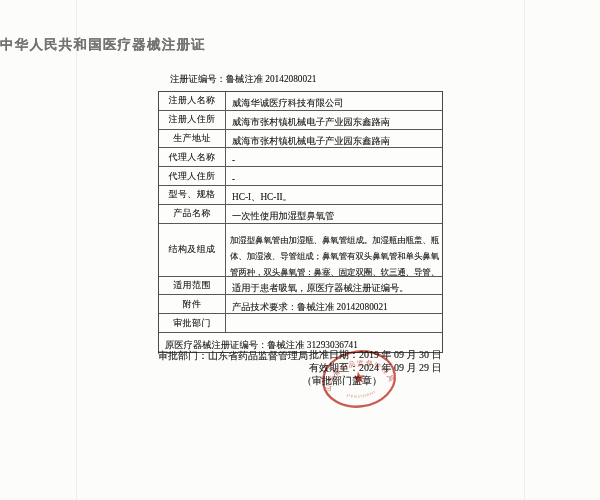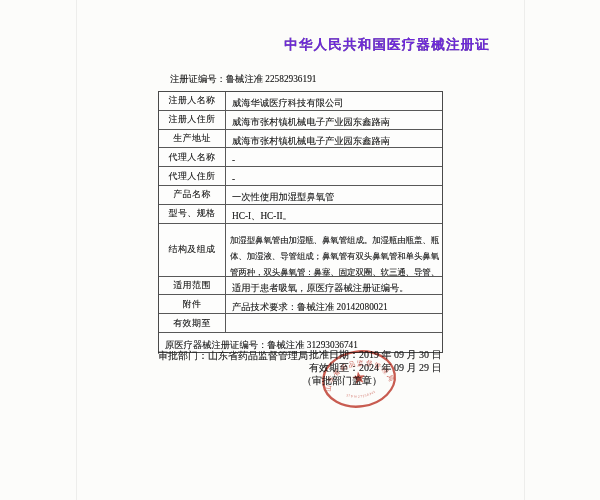--- a/index.html
+++ b/index.html
@@ -15,23 +15,23 @@
     overflow: hidden;
     color: #2b2b2b;
   }
   
   .scan-edge { position: absolute; top: 0; bottom: 0; width: 1px; background: rgba(0,0,0,0.06); }
   .scan-edge.left  { left: 76px; }
   .scan-edge.right { left: 524px; }
 
   .title {
     position: absolute; left: 0; top: 36px; width: 490px;
-    text-align: right;
+    text-align: left;
     font-size: 13.5px; font-weight: 700; letter-spacing: 1.2px;
-    color: #6d28d9;
+    color: #737373;
     text-shadow: 0 0 0.4px rgba(0,0,0,0.5);
   }
   .cert-line {
     position: absolute; left: 170px; top: 73px;
     font-size: 9.3px; color: #232323;
     text-shadow: 0 0 0.3px rgba(0,0,0,0.4);
     white-space: nowrap;
   }
   .cert-table {
     position: absolute; left: 158px; top: 91px; width: 285px;
@@ -83,21 +83,21 @@
 </head>
 <body>
 
 <div class="page">
   <div class="scan-edge left"></div>
   <div class="scan-edge right"></div>
 
   <div class="title">中华人民共和国医疗器械注册证</div>
 
   <div class="cert-line">
-    <span>注册证编号：</span><span>鲁械注准 22582936191</span>
+    <span>注册证编号：</span><span>鲁械注准 20142080021</span>
   </div>
 
   <div class="cert-table">
     <div class="row">
       <div class="lbl">注册人名称</div>
       <div class="val">威海华诚医疗科技有限公司</div>
     </div>
     <div class="row">
       <div class="lbl">注册人住所</div>
       <div class="val">威海市张村镇机械电子产业园东鑫路南</div>
@@ -108,41 +108,41 @@
     </div>
     <div class="row">
       <div class="lbl">代理人名称</div>
       <div class="val">-</div>
     </div>
     <div class="row">
       <div class="lbl">代理人住所</div>
       <div class="val">-</div>
     </div>
     <div class="row">
+      <div class="lbl">型号、规格</div>
+      <div class="val">HC-I、HC-II。</div>
+    </div>
+    <div class="row">
       <div class="lbl">产品名称</div>
       <div class="val">一次性使用加湿型鼻氧管</div>
-    </div>
-    <div class="row">
-      <div class="lbl">型号、规格</div>
-      <div class="val">HC-I、HC-II。</div>
     </div>
     <div class="row big">
       <div class="lbl">结构及组成</div>
       <div class="val">加湿型鼻氧管由加湿瓶、鼻氧管组成。加湿瓶由瓶盖、瓶体、加湿液、导管组成；鼻氧管有双头鼻氧管和单头鼻氧管两种，双头鼻氧管：鼻塞、固定双圈、软三通、导管、气源接头；单头鼻氧管：鼻塞、导管、气源接头。</div>
     </div>
     <div class="row">
       <div class="lbl">适用范围</div>
       <div class="val">适用于患者吸氧，原医疗器械注册证编号。</div>
     </div>
     <div class="row">
       <div class="lbl">附件</div>
       <div class="val">产品技术要求：鲁械注准 20142080021</div>
     </div>
     <div class="row">
-      <div class="lbl">有效期至</div>
+      <div class="lbl">审批部门</div>
       <div class="val"></div>
     </div>
     <div class="row">
       <div class="val">原医疗器械注册证编号：鲁械注准 31293036741</div>
     </div>
   </div>
 
   <div class="footer-text dept">
     <span>审批部门：</span><span>山东省药品监督管理局</span>
   </div>

